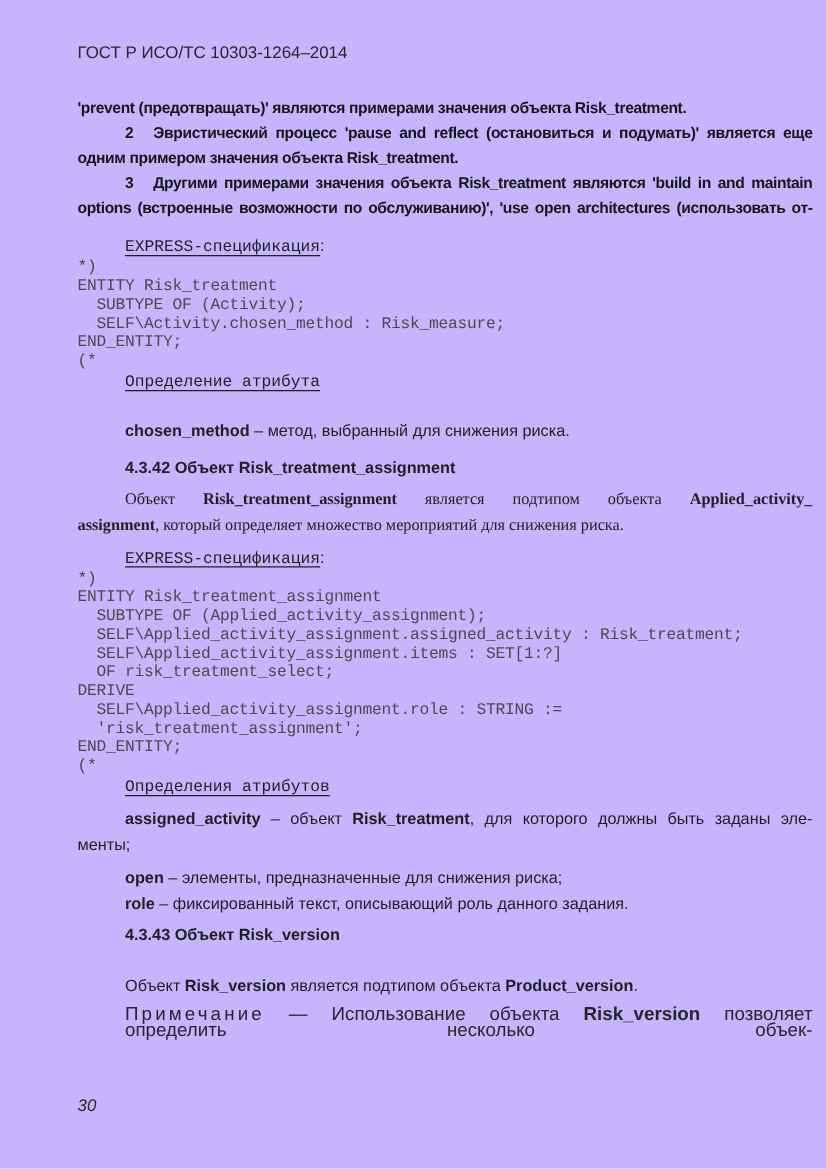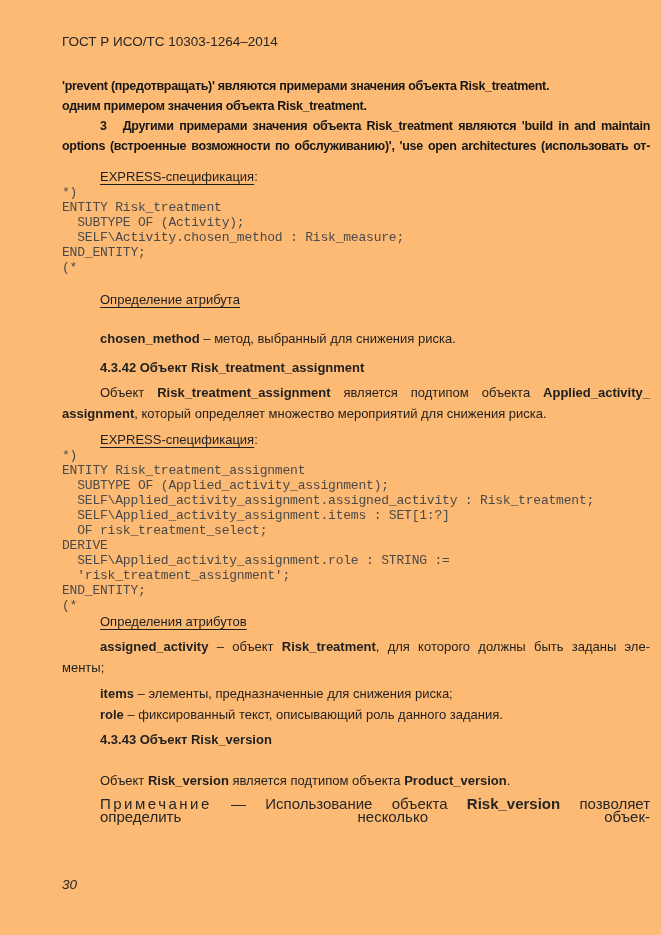--- a/index.html
+++ b/index.html
@@ -1,35 +1,35 @@
 <!DOCTYPE html>
 <html><head>
 <meta charset="utf-8">
 <style>
   html,body { margin:0; padding:0; background:#ffffff; }
   .page {
     position: relative;
     width: 661px; height: 935px;
-    background: #fdba74;
+    background: #c4b5fd;
     font-family: "Liberation Sans", sans-serif;
     color: #1f1f1f;
     padding: 0 11px 0 62px;
     box-sizing: border-box;
     overflow: hidden;
   }
   .header {
     margin-top: 33px;
     font-size: 13.5px;
     line-height: 17px;
     color: #262626;
   }
   .line { text-align: left; }
   .just { text-align: justify; text-align-last: justify; }
   .ind  { padding-left: 38px; }
-  .u    { text-decoration: underline; text-underline-offset: 3px; }
+  .u    { text-decoration: underline; text-underline-offset: 3px; font-family: Liberation Mono, monospace; }
   .b    { font-weight: bold; }
   .num  { margin-right: 16px; }
   .ls   { letter-spacing: 2.5px; }
 
   .note {
     font-size: 12.5px;
     line-height: 20px;
     font-weight: bold;
     letter-spacing: -0.3px;
     color: #161616;
@@ -44,24 +44,24 @@
     font-family: "Liberation Mono", "DejaVu Sans Mono", monospace;
     font-size: 13px;
     line-height: 14.9px;
     color: #4a4a4a;
     letter-spacing: -0.2px;
   }
 
   [data-name="notes-continuation-block"]            { margin-top: 26px; }
   [data-name="express-spec-heading-1"]              { margin-top: 12px; }
   [data-name="express-code-risk-treatment"]         { margin-top: 6px; }
-  [data-name="attribute-definition-heading"]        { margin-top: 16px; }
+  [data-name="attribute-definition-heading"]        { }
   [data-name="chosen-method-definition"]            { margin-top: 19px; }
   [data-name="section-heading-4-3-42"]              { margin-top: 10px; }
-  [data-name="risk-treatment-assignment-intro"]     { margin-top: 5px; }
+  [data-name="risk-treatment-assignment-intro"]     { margin-top: 5px; font-family: Liberation Serif, serif; }
   [data-name="express-spec-heading-2"]              { margin-top: 7px; }
   [data-name="express-code-risk-treatment-assignment"] { margin-top: 7px; }
   [data-name="attribute-definitions-heading"]       { }
   [data-name="assigned-activity-definition"]        { margin-top: 5px; }
   [data-name="items-definition"]                    { margin-top: 5px; }
   [data-name="role-definition"]                     { margin-top: 0px; }
   [data-name="section-heading-4-3-43"]              { margin-top: 6px; }
   [data-name="risk-version-intro"]                  { margin-top: 21px; }
   [data-name="risk-version-note"]                   { margin-top: 6px; }
 
@@ -75,20 +75,21 @@
   }
 </style>
 </head>
 <body>
 
 <div class="page" data-name="document-page">
   <div class="header" data-name="running-header">ГОСТ Р ИСО/ТС 10303-1264–2014</div>
   <div id="content" data-name="document-content">
       <div class="blk note" data-name="notes-continuation-block">
         <div class="line" data-name="text-line"><span>'prevent (предотвращать)' являются примерами значения объекта Risk_treatment.</span></div>
+        <div class="line just ind" data-name="text-line"><span class="num">2</span><span>Эвристический процесс 'pause and reflect (остановиться и подумать)' является еще</span></div>
         <div class="line" data-name="text-line"><span>одним примером значения объекта Risk_treatment.</span></div>
         <div class="line just ind" data-name="text-line"><span class="num">3</span><span>Другими примерами значения объекта Risk_treatment являются 'build in and maintain</span></div>
         <div class="line just" data-name="text-line"><span>options (встроенные возможности по обслуживанию)', 'use open architectures (использовать от-</span></div>
       </div>
       <div class="blk hed" data-name="express-spec-heading-1">
         <div class="line ind" data-name="text-line"><span class="u">EXPRESS-спецификация</span><span>:</span></div>
       </div>
       <pre class="code" data-name="express-code-risk-treatment">*)
 ENTITY Risk_treatment
   SUBTYPE OF (Activity);
@@ -123,21 +124,21 @@
 END_ENTITY;
 (*</pre>
       <div class="blk hed" data-name="attribute-definitions-heading">
         <div class="line ind" data-name="text-line"><span class="u">Определения атрибутов</span></div>
       </div>
       <div class="blk para" data-name="assigned-activity-definition">
         <div class="line just ind" data-name="text-line"><span class="b">assigned_activity</span><span> – объект </span><span class="b">Risk_treatment</span><span>, для которого должны быть заданы эле-</span></div>
         <div class="line" data-name="text-line"><span>менты;</span></div>
       </div>
       <div class="blk para" data-name="items-definition">
-        <div class="line ind" data-name="text-line"><span class="b">items</span><span> – элементы, предназначенные для снижения риска;</span></div>
+        <div class="line ind" data-name="text-line"><span class="b">open</span><span> – элементы, предназначенные для снижения риска;</span></div>
       </div>
       <div class="blk para" data-name="role-definition">
         <div class="line ind" data-name="text-line"><span class="b">role</span><span> – фиксированный текст, описывающий роль данного задания.</span></div>
       </div>
       <div class="blk hbold" data-name="section-heading-4-3-43">
         <div class="line ind" data-name="text-line"><span>4.3.43 Объект Risk_version</span></div>
       </div>
       <div class="blk para" data-name="risk-version-intro">
         <div class="line ind" data-name="text-line"><span>Объект </span><span class="b">Risk_version</span><span> является подтипом объекта </span><span class="b">Product_version</span><span>.</span></div>
       </div>

